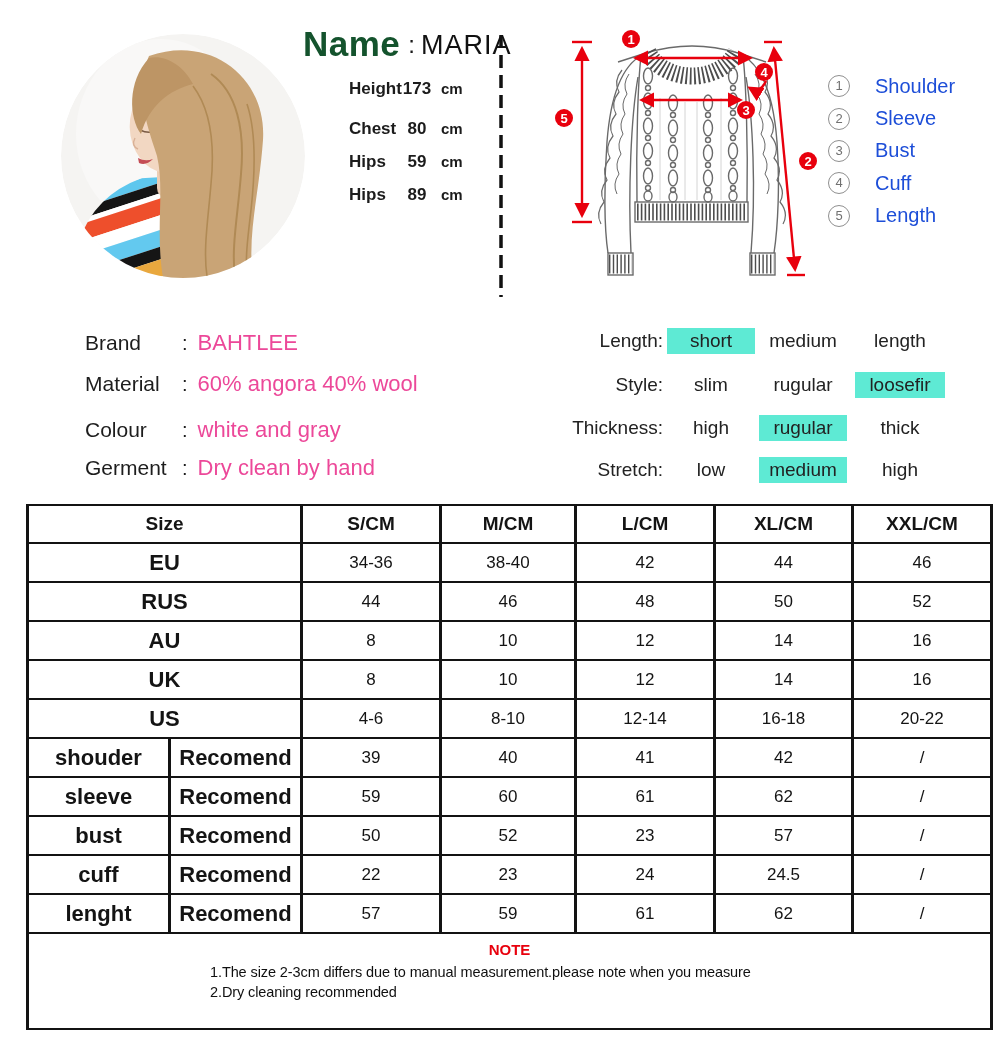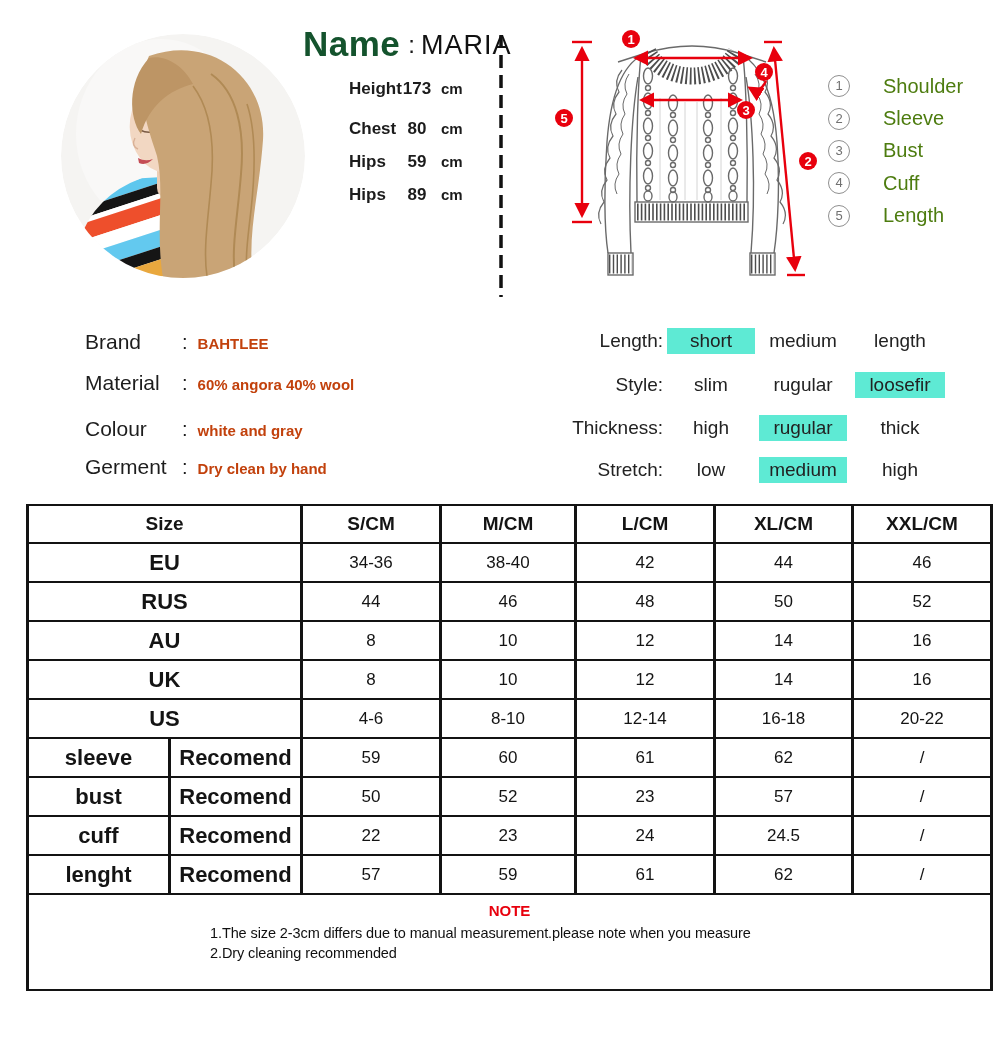--- a/index.html
+++ b/index.html
@@ -29,27 +29,27 @@
 
   
   .diagram { position:absolute; left:542px; top:22px; width:278px; height:265px; }
   .diagram text { font-family:"Liberation Sans", sans-serif; }
 
   
   .legend { position:absolute; left:828px; top:70px; }
   .legend-item { display:flex; align-items:center; height:32.4px; }
   .legend-num { width:20px; height:20px; border:1.5px solid #8f8f8f; border-radius:50%;
                 color:#707070; font-size:13px; line-height:20px; text-align:center; flex:0 0 auto; }
-  .legend-label { margin-left:33px; font-size:20px; color:#4d7c0f; }
+  .legend-label { margin-left:25px; font-size:20px; color:#1d4ed8; }
 
   
   .info-row { position:absolute; left:85px; display:flex; align-items:baseline; white-space:nowrap; }
   .info-label { font-size:21px; color:#1d1d1d; width:97px; }
   .info-colon { font-size:20px; color:#1d1d1d; }
-  .info-value { font-size:15px; font-weight:700; margin-left:10px; color:#c2410c; }
+  .info-value { font-size:22px; font-weight:400; margin-left:10px; color:#ec4899; }
 
   
   .attr-row { position:absolute; left:540px; display:flex; align-items:center; height:28px;
               font-size:19px; color:#222; white-space:nowrap; }
   .attr-label { width:123px; text-align:right; }
   .attr-opt { width:88px; margin-left:4px; text-align:center; padding:2px 0; }
   .attr-opt.o3 { margin-left:8px; width:90px; }
   .attr-opt.sel { background:#5eead4; }
 
   
@@ -366,20 +366,29 @@
     </tr>
     <tr class="row">
       <td colspan="2" class="lbl">US</td>
       <td class="val">4-6</td>
       <td class="val">8-10</td>
       <td class="val">12-14</td>
       <td class="val">16-18</td>
       <td class="val">20-22</td>
     </tr>
     <tr class="row">
+      <td class="lbl">shouder</td>
+      <td class="lbl">Recomend</td>
+      <td class="val">39</td>
+      <td class="val">40</td>
+      <td class="val">41</td>
+      <td class="val">42</td>
+      <td class="val">/</td>
+    </tr>
+    <tr class="row">
       <td class="lbl">sleeve</td>
       <td class="lbl">Recomend</td>
       <td class="val">59</td>
       <td class="val">60</td>
       <td class="val">61</td>
       <td class="val">62</td>
       <td class="val">/</td>
     </tr>
     <tr class="row">
       <td class="lbl">bust</td>

